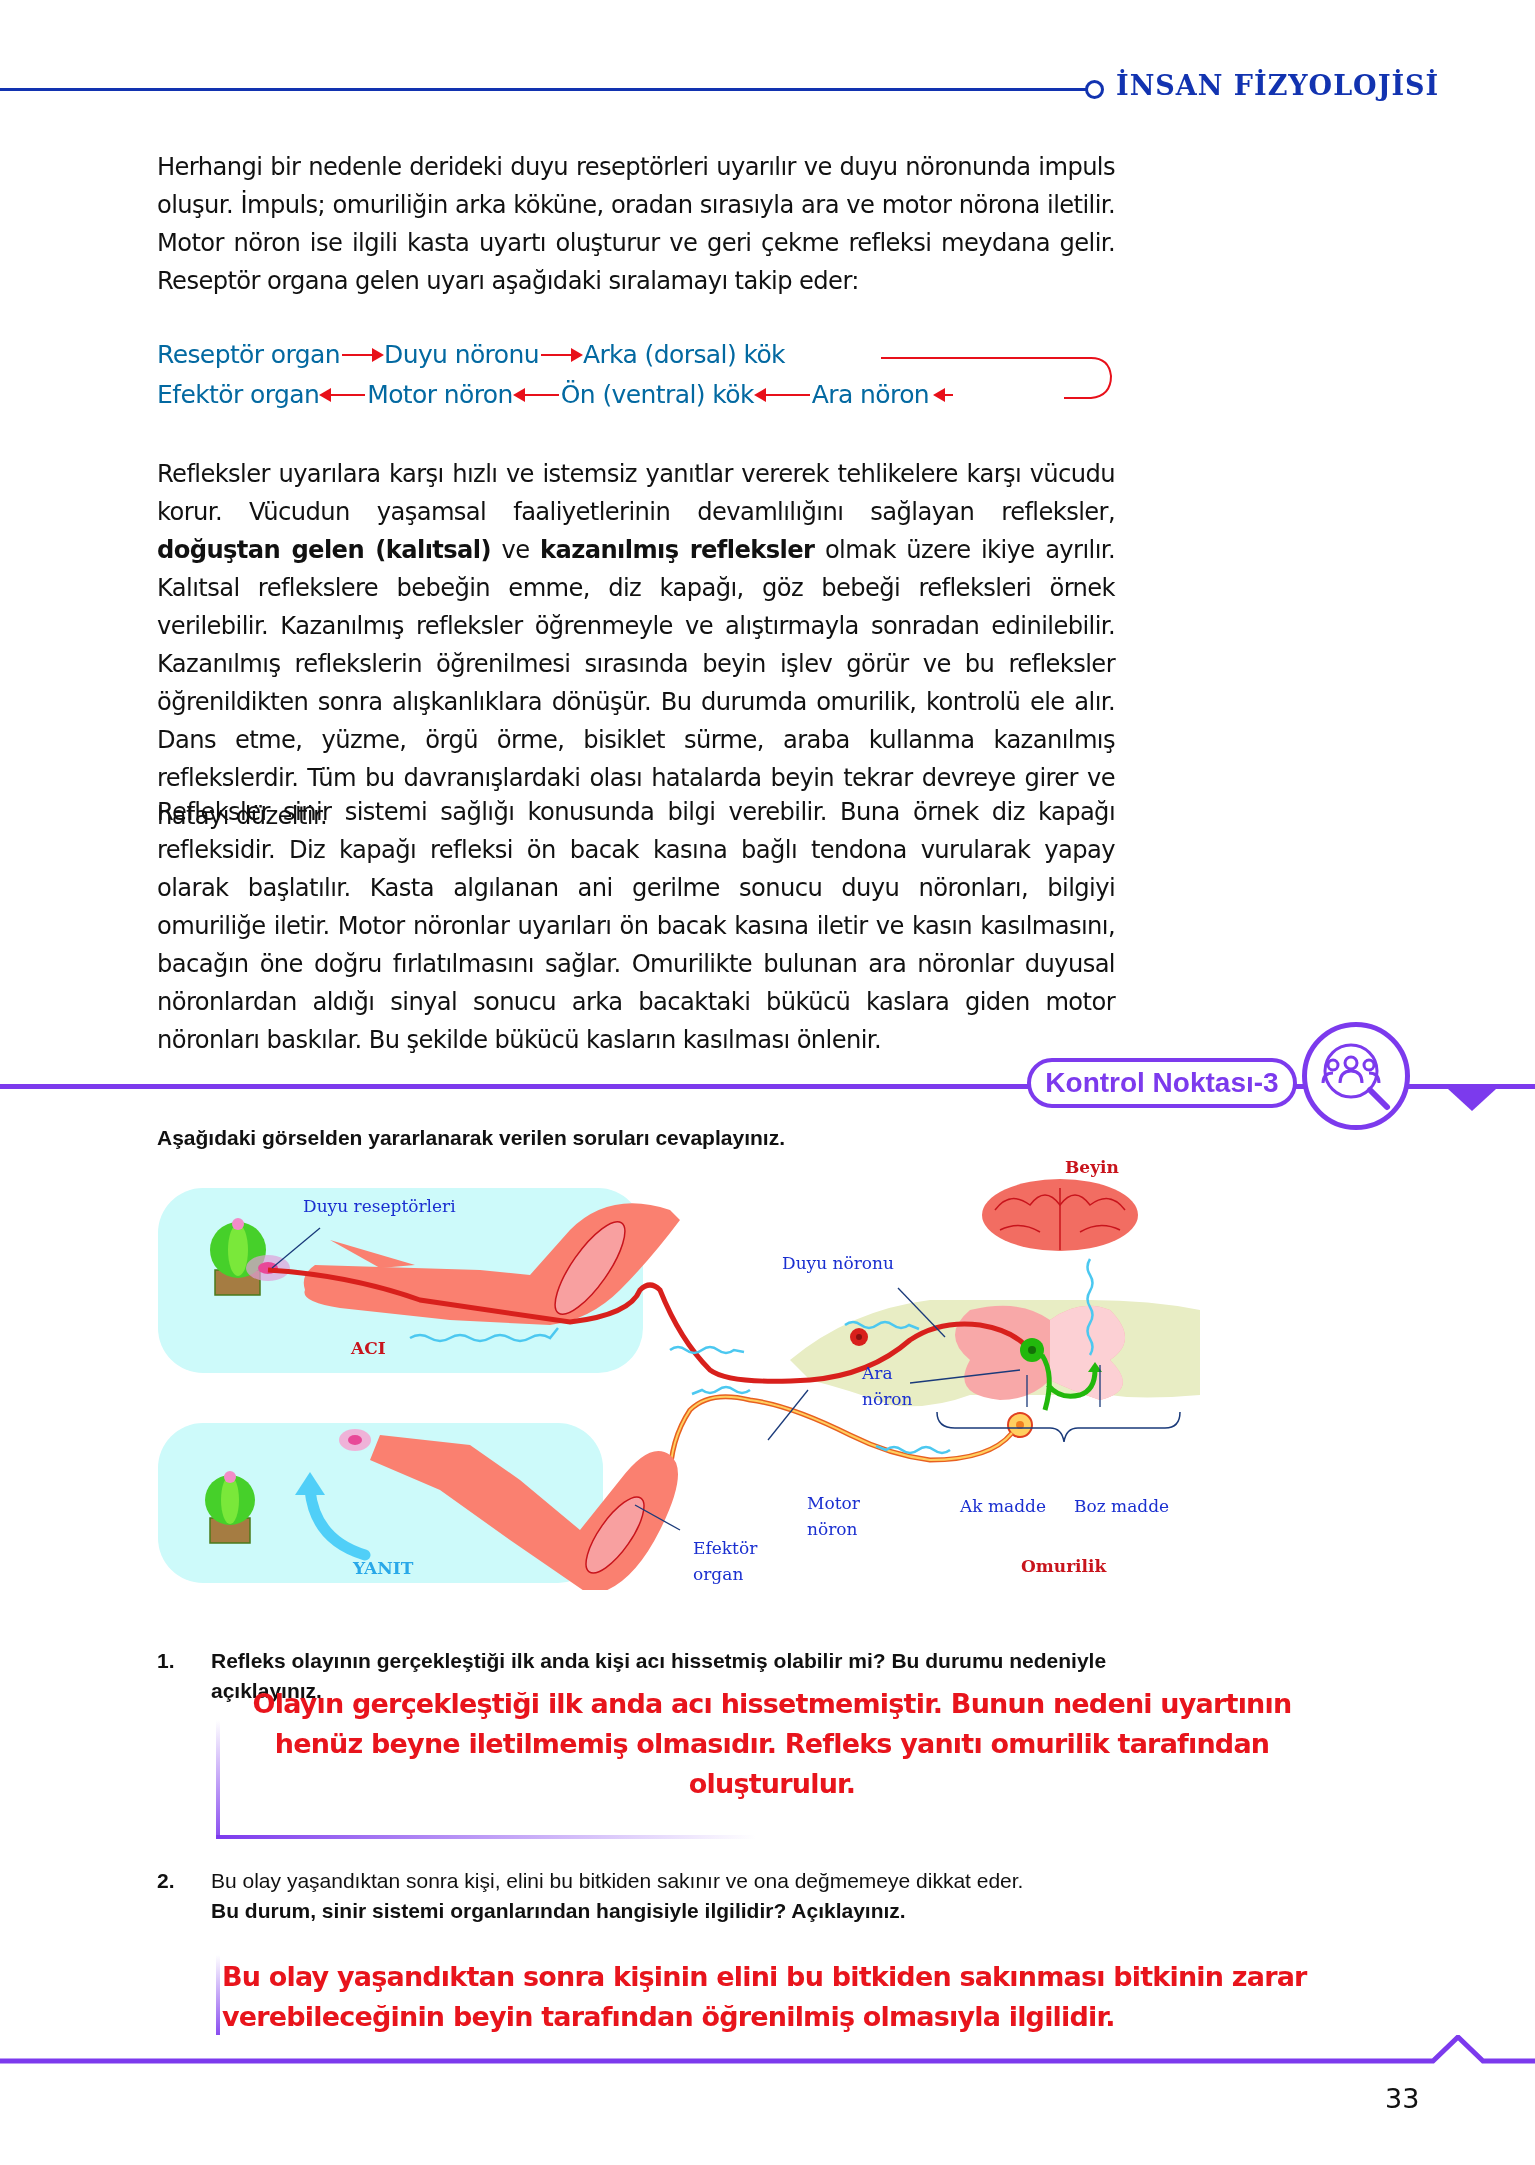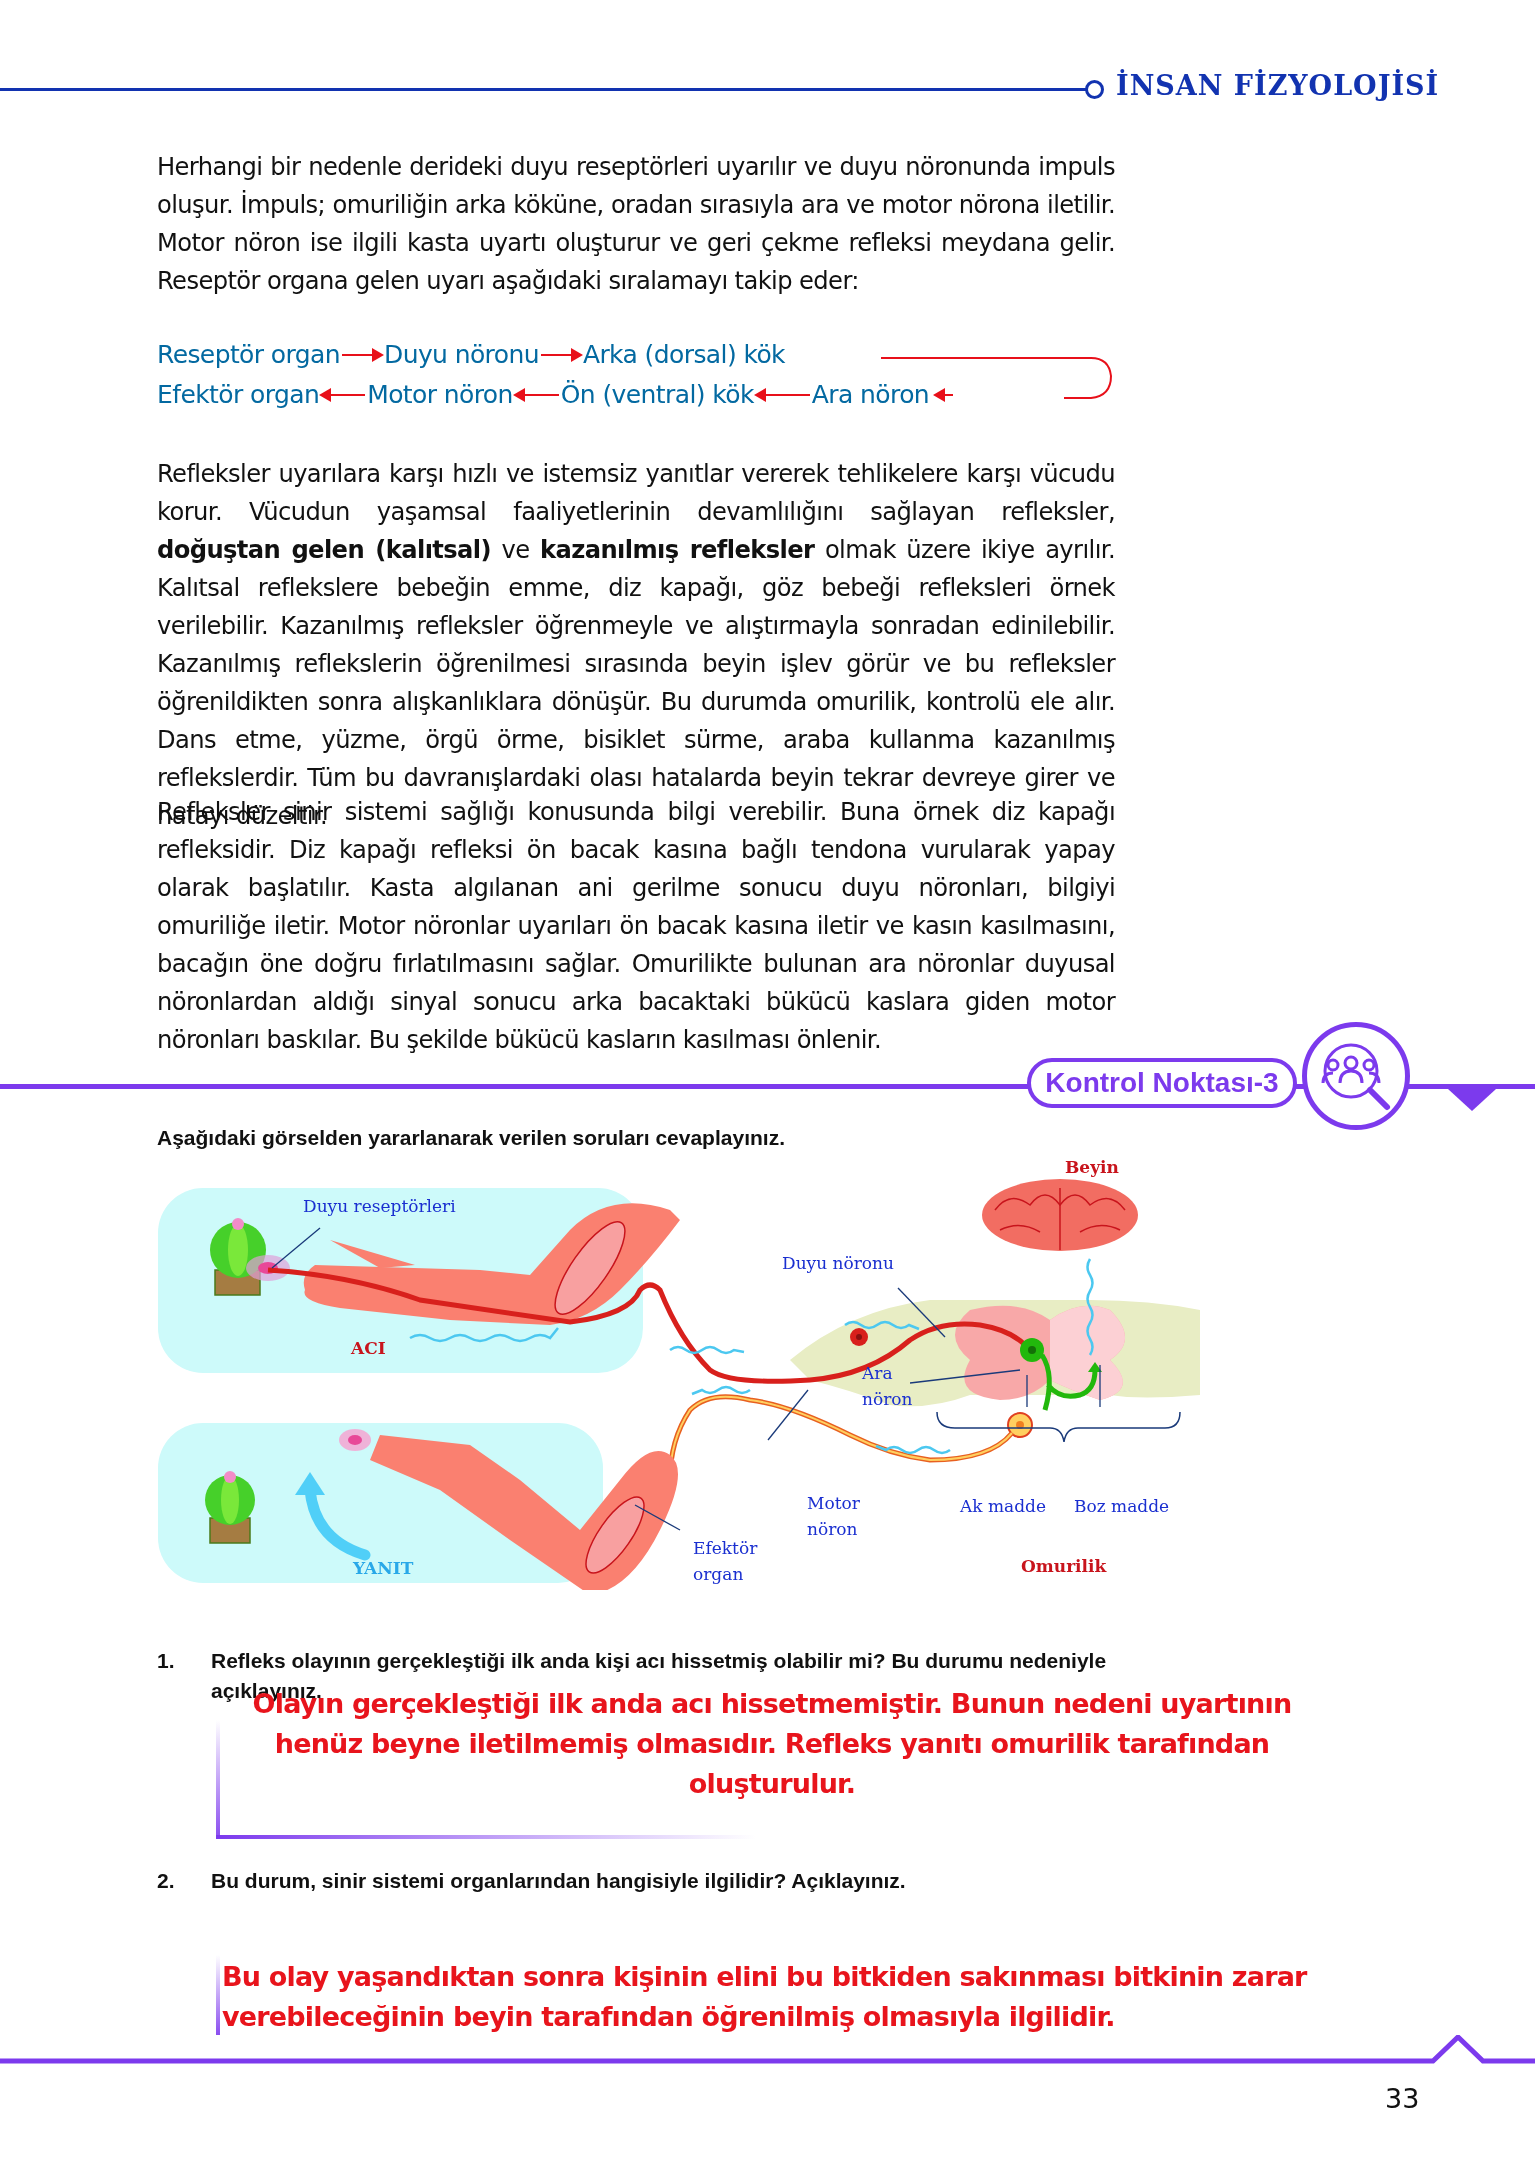--- a/index.html
+++ b/index.html
@@ -198,20 +198,21 @@
 <div class="q" style="top:1646px; width:1000px;">
   <span class="num">1.</span>
   <span class="txt bold">Refleks olayının gerçekleştiği ilk anda kişi acı hissetmiş olabilir mi? Bu durumu nedeniyle açıklayınız.</span>
 </div>
 <div class="ans-bar" style="left:216px; top:1720px; height:118px;"></div>
 <div class="ans-under" style="left:216px; top:1835px; width:540px;"></div>
 <div class="ans" style="top:1684px; width:1100px;text-align:center;">Olayın gerçekleştiği ilk anda acı hissetmemiştir. Bunun nedeni uyartının henüz beyne iletilmemiş olmasıdır. Refleks yanıtı omurilik tarafından oluşturulur.</div>
 
 <div class="q" style="top:1866px; width:1100px;">
   <span class="num">2.</span>
+  <span class="txt">Bu olay yaşandıktan sonra kişi, elini bu bitkiden sakınır ve ona değmemeye dikkat eder.</span>
   <span class="txt bold">Bu durum, sinir sistemi organlarından hangisiyle ilgilidir? Açıklayınız.</span>
 </div>
 <div class="ans-bar" style="left:216px; top:1955px; height:80px;"></div>
 <div class="ans" style="top:1957px; width:1140px;">Bu olay yaşandıktan sonra kişinin elini bu bitkiden sakınması bitkinin zarar verebileceğinin beyin tarafından öğrenilmiş olmasıyla ilgilidir.</div>
 
 <svg class="footer-svg" width="1535" height="40" viewBox="0 0 1535 40">
   <path d="M 0 26 L 1433 26 L 1458 2 L 1483 26 L 1535 26" fill="none" stroke="#7c3aed" stroke-width="5"></path>
 </svg>
 <div class="page-num">33</div>
 

